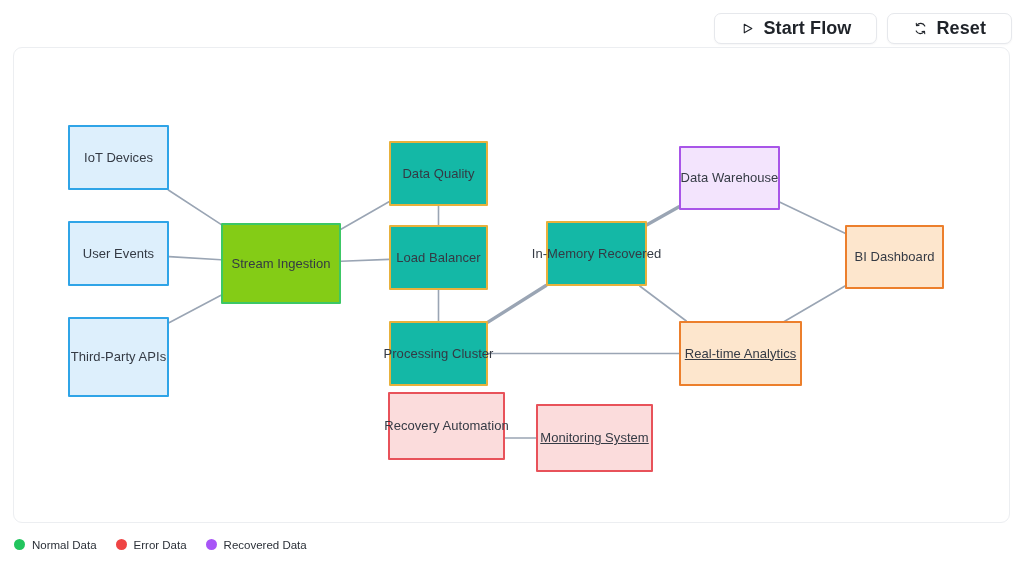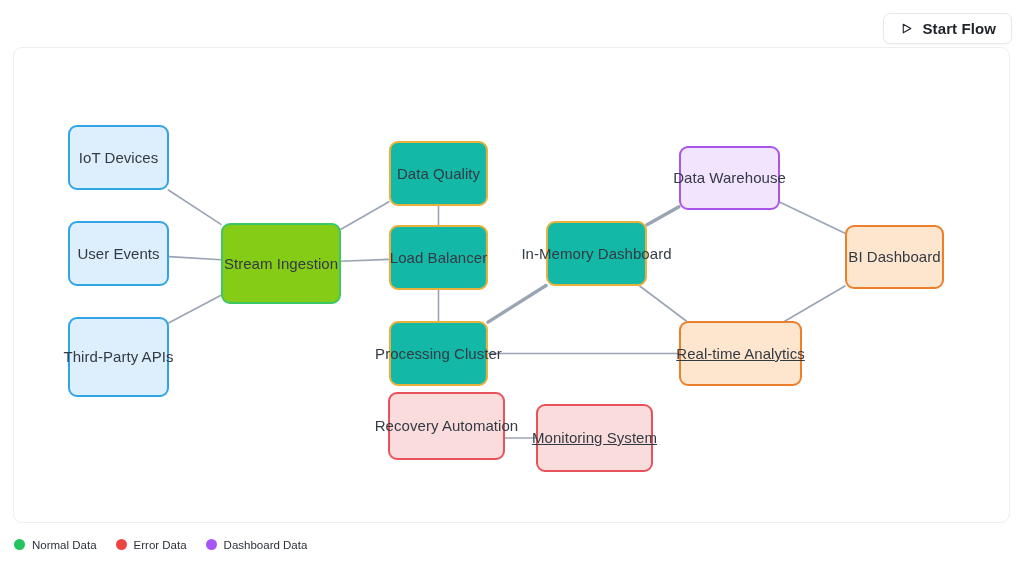--- a/index.html
+++ b/index.html
@@ -29,25 +29,25 @@
     display: flex;
     gap: 10px;
     align-items: center;
     z-index: 20;
   }
   .tb-btn {
     display: inline-flex;
     align-items: center;
     gap: 9px;
     height: 31px;
-    padding: 0 15px;
+    padding: 0 25px;
     background: #ffffff;
     border: 1px solid #e6e8ec;
     border-radius: 7px;
-    font-size: 15px;
+    font-size: 18px;
     color: #1f2329;
     font-weight: 600;
     letter-spacing: 0.1px;
     cursor: pointer;
     box-shadow: 0 1px 2px rgba(16,24,40,0.04);
     white-space: nowrap;
   }
   .tb-btn .ico {
     display: inline-flex;
     align-items: center;
@@ -80,24 +80,24 @@
   }
 
   
   .node {
     position: absolute;
     box-sizing: border-box;
     display: flex;
     align-items: center;
     justify-content: center;
     text-align: center;
-    border-radius: 9px;
+    border-radius: 1px;
     border-width: 2px;
     border-style: solid;
-    font-size: 15px;
+    font-size: 13px;
     color: #343a44;
     line-height: 1.2;
     letter-spacing: 0.05px;
     cursor: pointer;
     z-index: 5;
     white-space: nowrap;
   }
   .node.n-source  { background: #ddeffc; border-color: #2fa4e7; }
   .node.n-stream  { background: #84cc16; border-color: #3cc765; }
   .node.n-process { background: #14b8a6; border-color: #e8b13c; }
@@ -136,20 +136,31 @@
 <div id="app">
 
   <div class="toolbar">
     <button class="tb-btn">
       <span class="ico">
         <svg width="13" height="13" viewBox="0 0 24 24" fill="none" stroke="currentColor" stroke-width="2" stroke-linejoin="round">
           <polygon points="6,4 20,12 6,20"></polygon>
         </svg>
       </span>
       <span>Start Flow</span>
+    </button>
+    <button class="tb-btn">
+      <span class="ico">
+        <svg width="13" height="13" viewBox="0 0 24 24" fill="none" stroke="currentColor" stroke-width="2" stroke-linecap="round" stroke-linejoin="round">
+          <path d="M20 7.5A8.5 8.5 0 0 0 5.2 6.4"></path>
+          <polyline points="4.2,2.4 4.6,7 9.2,6.6"></polyline>
+          <path d="M4 16.5A8.5 8.5 0 0 0 18.8 17.6"></path>
+          <polyline points="19.8,21.6 19.4,17 14.8,17.4"></polyline>
+        </svg>
+      </span>
+      <span>Reset</span>
     </button>
   </div>
 
   <div class="canvas-card">
     <svg class="edge-layer" id="edge-layer" viewBox="0 0 997 476" preserveAspectRatio="none">
         <line x1="154.32311320754718" y1="142" x2="207" y2="176.36153846153846" stroke="#9aa5b4" stroke-width="1.6" stroke-linecap="round"></line>
         <line x1="155" y1="208.6076923076923" x2="207" y2="211.80769230769232" stroke="#9aa5b4" stroke-width="1.6" stroke-linecap="round"></line>
         <line x1="155" y1="274.77384615384614" x2="207" y2="247.25384615384615" stroke="#9aa5b4" stroke-width="1.6" stroke-linecap="round"></line>
         <line x1="327" y1="181.21428571428572" x2="375" y2="153.78571428571428" stroke="#9aa5b4" stroke-width="1.6" stroke-linecap="round"></line>
         <line x1="327" y1="213.21428571428572" x2="375" y2="211.38571428571427" stroke="#9aa5b4" stroke-width="1.6" stroke-linecap="round"></line>
@@ -179,21 +190,21 @@
         <div class="node n-process" style="left: 375px; top: 93px; width: 99px; height: 65px;">
           <span>Data Quality</span>
         </div>
         <div class="node n-process" style="left: 375px; top: 177px; width: 99px; height: 65px;">
           <span>Load Balancer</span>
         </div>
         <div class="node n-process" style="left: 375px; top: 273px; width: 99px; height: 65px;">
           <span>Processing Cluster</span>
         </div>
         <div class="node n-process" style="left: 532px; top: 173px; width: 101px; height: 65px;">
-          <span>In-Memory Dashboard</span>
+          <span>In-Memory Recovered</span>
         </div>
         <div class="node n-store" style="left: 665px; top: 98px; width: 101px; height: 64px;">
           <span>Data Warehouse</span>
         </div>
         <div class="node n-output" style="left: 665px; top: 273px; width: 123px; height: 65px; text-decoration: underline;">
           <span>Real-time Analytics</span>
         </div>
         <div class="node n-output" style="left: 831px; top: 177px; width: 99px; height: 64px;">
           <span>BI Dashboard</span>
         </div>
@@ -210,17 +221,17 @@
       <div class="legend-item">
         <span class="legend-dot" style="background: rgb(34, 197, 94);"></span>
         <span>Normal Data</span>
       </div>
       <div class="legend-item">
         <span class="legend-dot" style="background: rgb(239, 68, 68);"></span>
         <span>Error Data</span>
       </div>
       <div class="legend-item">
         <span class="legend-dot" style="background: rgb(168, 85, 247);"></span>
-        <span>Dashboard Data</span>
+        <span>Recovered Data</span>
       </div>
     </div>
 
 </div>
 
 </body></html>

